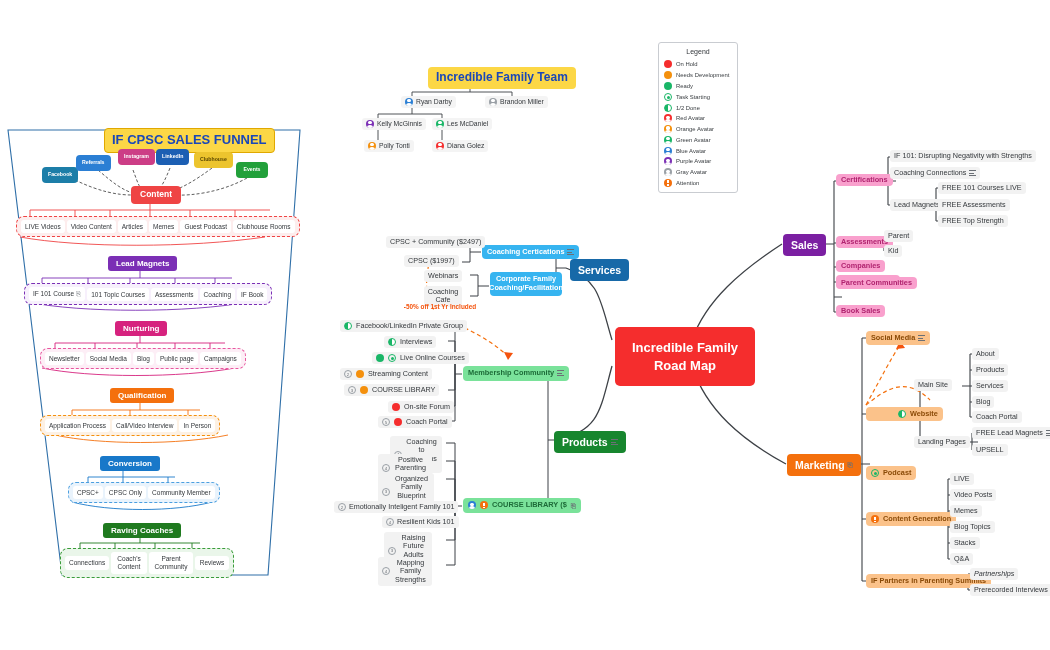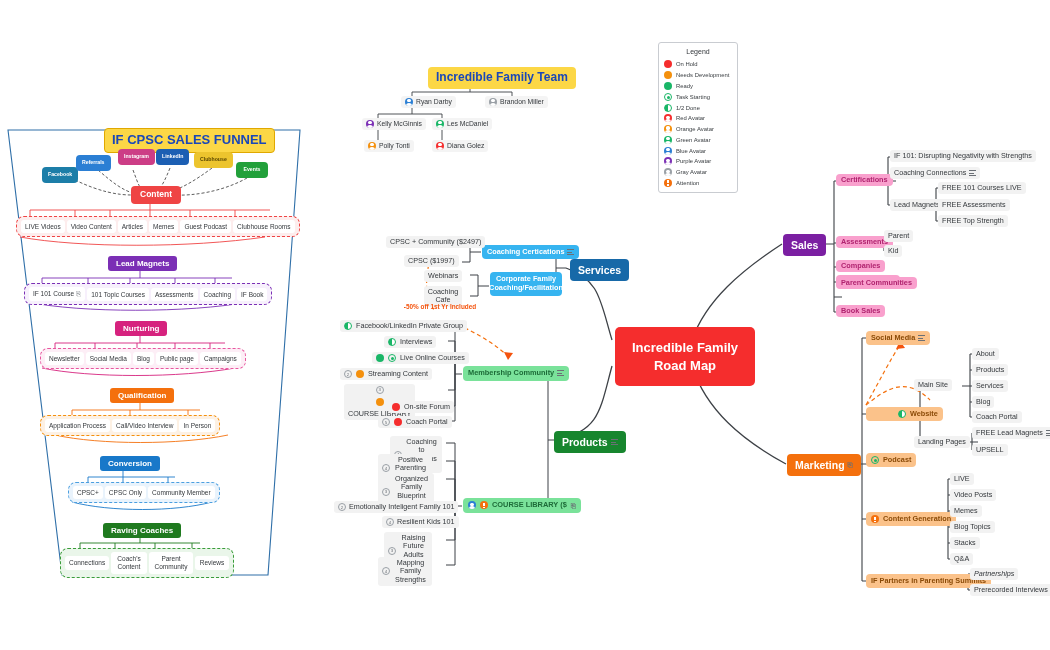--- a/index.html
+++ b/index.html
@@ -287,21 +287,21 @@
   <div class="node plain" style="left:372px; top:352px; gap:4px;">
     <span class="dot" style="background:#19b667"></span>
     <span class="ring"></span>
     <span>Live Online Courses</span>
   </div>
   <div class="node plain" style="left:340px; top:368px; gap:4px;">
     <span class="numic">2</span>
     <span class="dot" style="background:#f4900d"></span>
     <span>Streaming Content</span>
   </div>
-  <div class="node plain" style="left:344px; top:384px; gap:4px;flex-direction:column;">
+  <div class="node plain" style="left:344px; top:384px; gap:4px;">
     <span class="numic">3</span>
     <span class="dot" style="background:#f4900d"></span>
     <span>COURSE LIBRARY</span>
   </div>
   <div class="node plain" style="left:388px; top:401px; gap:4px;">
     <span class="dot" style="background:#f52d2d"></span>
     <span>On-site Forum</span>
   </div>
   <div class="node plain" style="left:378px; top:416px; gap:4px;">
     <span class="numic">5</span>
@@ -375,21 +375,21 @@
     <span class="menuic">
         <i></i>
         <i></i>
         <i></i>
       </span>
   </div>
   <div class="node orange2" style="left:866px; top:407px; gap:4px;padding-left:32px;">
     <span class="half"></span>
     <span>Website</span>
   </div>
-  <div class="node orange2" style="left:866px; top:453px; gap:4px;justify-content:flex-end;">
+  <div class="node orange2" style="left:866px; top:466px; gap:4px;justify-content:flex-end;">
     <span class="ring"></span>
     <span>Podcast</span>
   </div>
   <div class="node orange2" style="left:866px; top:512px; gap:4px;">
     <span class="bang"></span>
     <span>Content Generation</span>
   </div>
   <div class="node orange2" style="left:866px; top:574px;">IF Partners in Parenting Summits</div>
 
   <div class="node plain" style="left:914px; top:379px;">Main Site</div>

